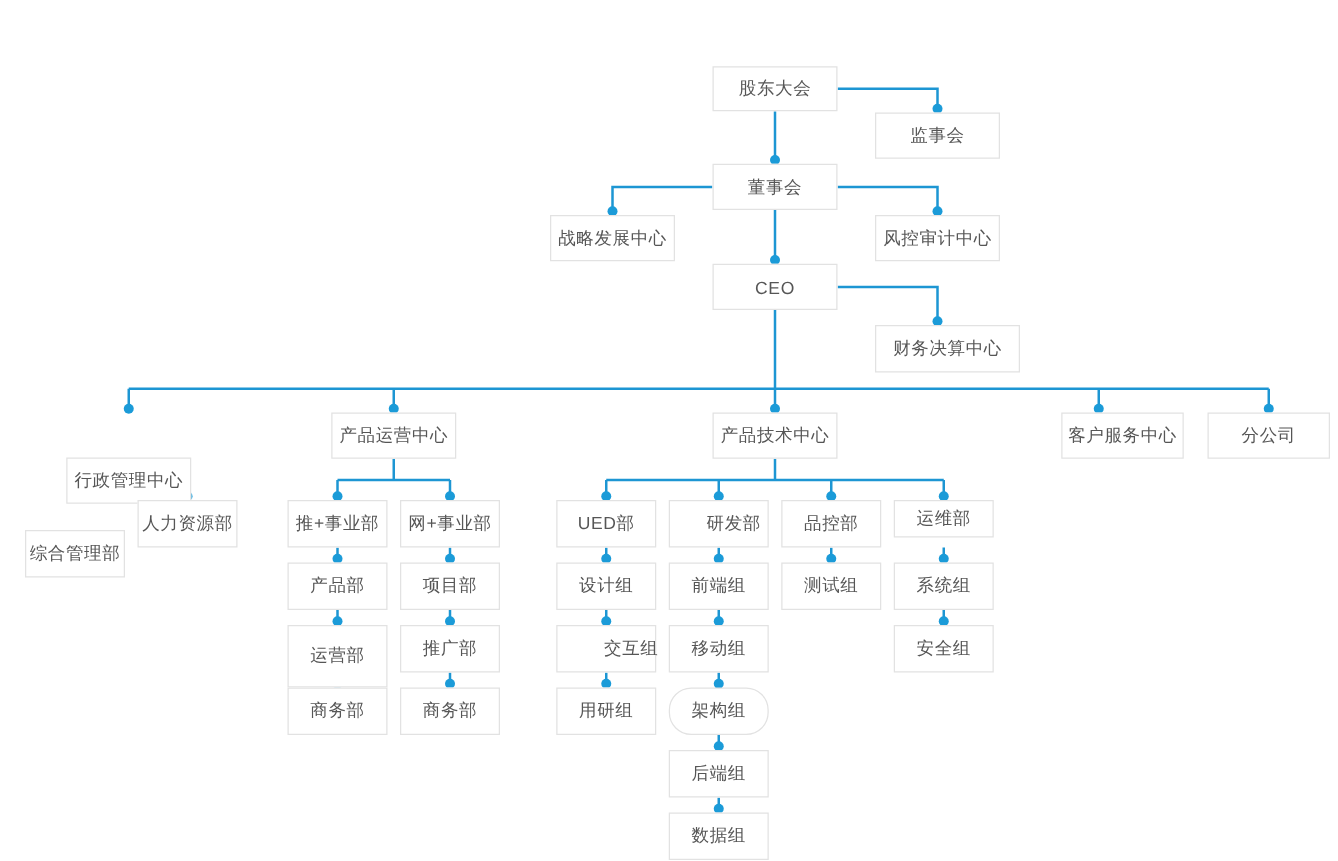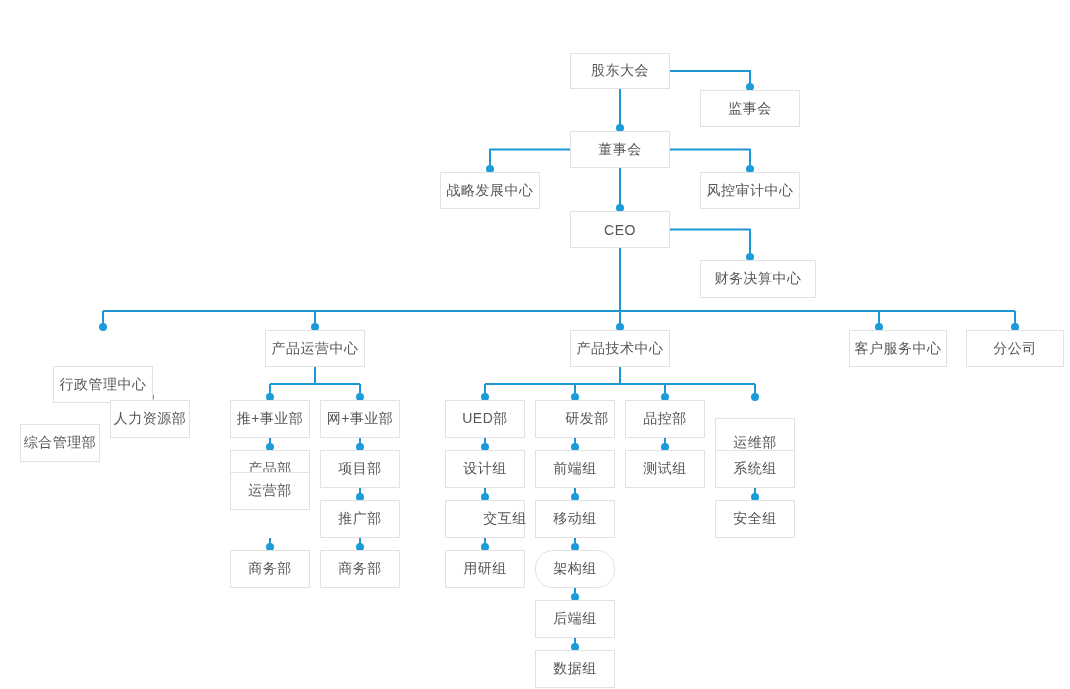--- a/index.html
+++ b/index.html
@@ -132,35 +132,35 @@
       <div class="node" style="left: 700px; top: 260px; width: 116px; height: 38px;">财务决算中心</div>
       <div class="node" style="left: 53px; top: 330px; width: 100px; height: 37px; margin-top: 36px;">行政管理中心</div>
       <div class="node" style="left: 265px; top: 330px; width: 100px; height: 37px;">产品运营中心</div>
       <div class="node" style="left: 570px; top: 330px; width: 100px; height: 37px;">产品技术中心</div>
       <div class="node" style="left: 849px; top: 330px; width: 98px; height: 37px;">客户服务中心</div>
       <div class="node" style="left: 966px; top: 330px; width: 98px; height: 37px;">分公司</div>
       <div class="node" style="left: 20px; top: 400px; width: 80px; height: 38px; margin-top: 24px;">综合管理部</div>
       <div class="node" style="left: 110px; top: 400px; width: 80px; height: 38px;">人力资源部</div>
       <div class="node" style="left: 230px; top: 400px; width: 80px; height: 38px;">推+事业部</div>
       <div class="node" style="left: 230px; top: 450px; width: 80px; height: 38px;">产品部</div>
-      <div class="node" style="left: 230px; top: 472px; width: 80px; height: 38px; text-align: center;">运营部</div>
+      <div class="node" style="left: 230px; top: 500px; width: 80px; height: 50px; text-align: center;">运营部</div>
       <div class="node" style="left: 230px; top: 550px; width: 80px; height: 38px;">商务部</div>
       <div class="node" style="left: 320px; top: 400px; width: 80px; height: 38px;">网+事业部</div>
       <div class="node" style="left: 320px; top: 450px; width: 80px; height: 38px;">项目部</div>
       <div class="node" style="left: 320px; top: 500px; width: 80px; height: 38px;">推广部</div>
       <div class="node" style="left: 320px; top: 550px; width: 80px; height: 38px;">商务部</div>
       <div class="node" style="left: 445px; top: 400px; width: 80px; height: 38px;">UED部</div>
       <div class="node" style="left: 445px; top: 450px; width: 80px; height: 38px;">设计组</div>
       <div class="node" style="left: 445px; top: 500px; width: 80px; height: 38px; padding-left: 40px;">交互组</div>
       <div class="node" style="left: 445px; top: 550px; width: 80px; height: 38px;">用研组</div>
       <div class="node" style="left: 535px; top: 400px; width: 80px; height: 38px; padding-left: 24px;">研发部</div>
       <div class="node" style="left: 535px; top: 450px; width: 80px; height: 38px;">前端组</div>
       <div class="node" style="left: 535px; top: 500px; width: 80px; height: 38px;">移动组</div>
       <div class="node" style="left: 535px; top: 550px; width: 80px; height: 38px; border-radius: 18px;">架构组</div>
       <div class="node" style="left: 535px; top: 600px; width: 80px; height: 38px;">后端组</div>
       <div class="node" style="left: 535px; top: 650px; width: 80px; height: 38px;">数据组</div>
       <div class="node" style="left: 625px; top: 400px; width: 80px; height: 38px;">品控部</div>
       <div class="node" style="left: 625px; top: 450px; width: 80px; height: 38px;">测试组</div>
-      <div class="node" style="left: 715px; top: 400px; width: 80px; height: 50px; margin-top: 18px;">运维部</div>
+      <div class="node" style="left: 715px; top: 400px; width: 80px; height: 30px;">运维部</div>
       <div class="node" style="left: 715px; top: 450px; width: 80px; height: 38px;">系统组</div>
       <div class="node" style="left: 715px; top: 500px; width: 80px; height: 38px;">安全组</div>
     </div>
 </div>
 
 </body></html>

